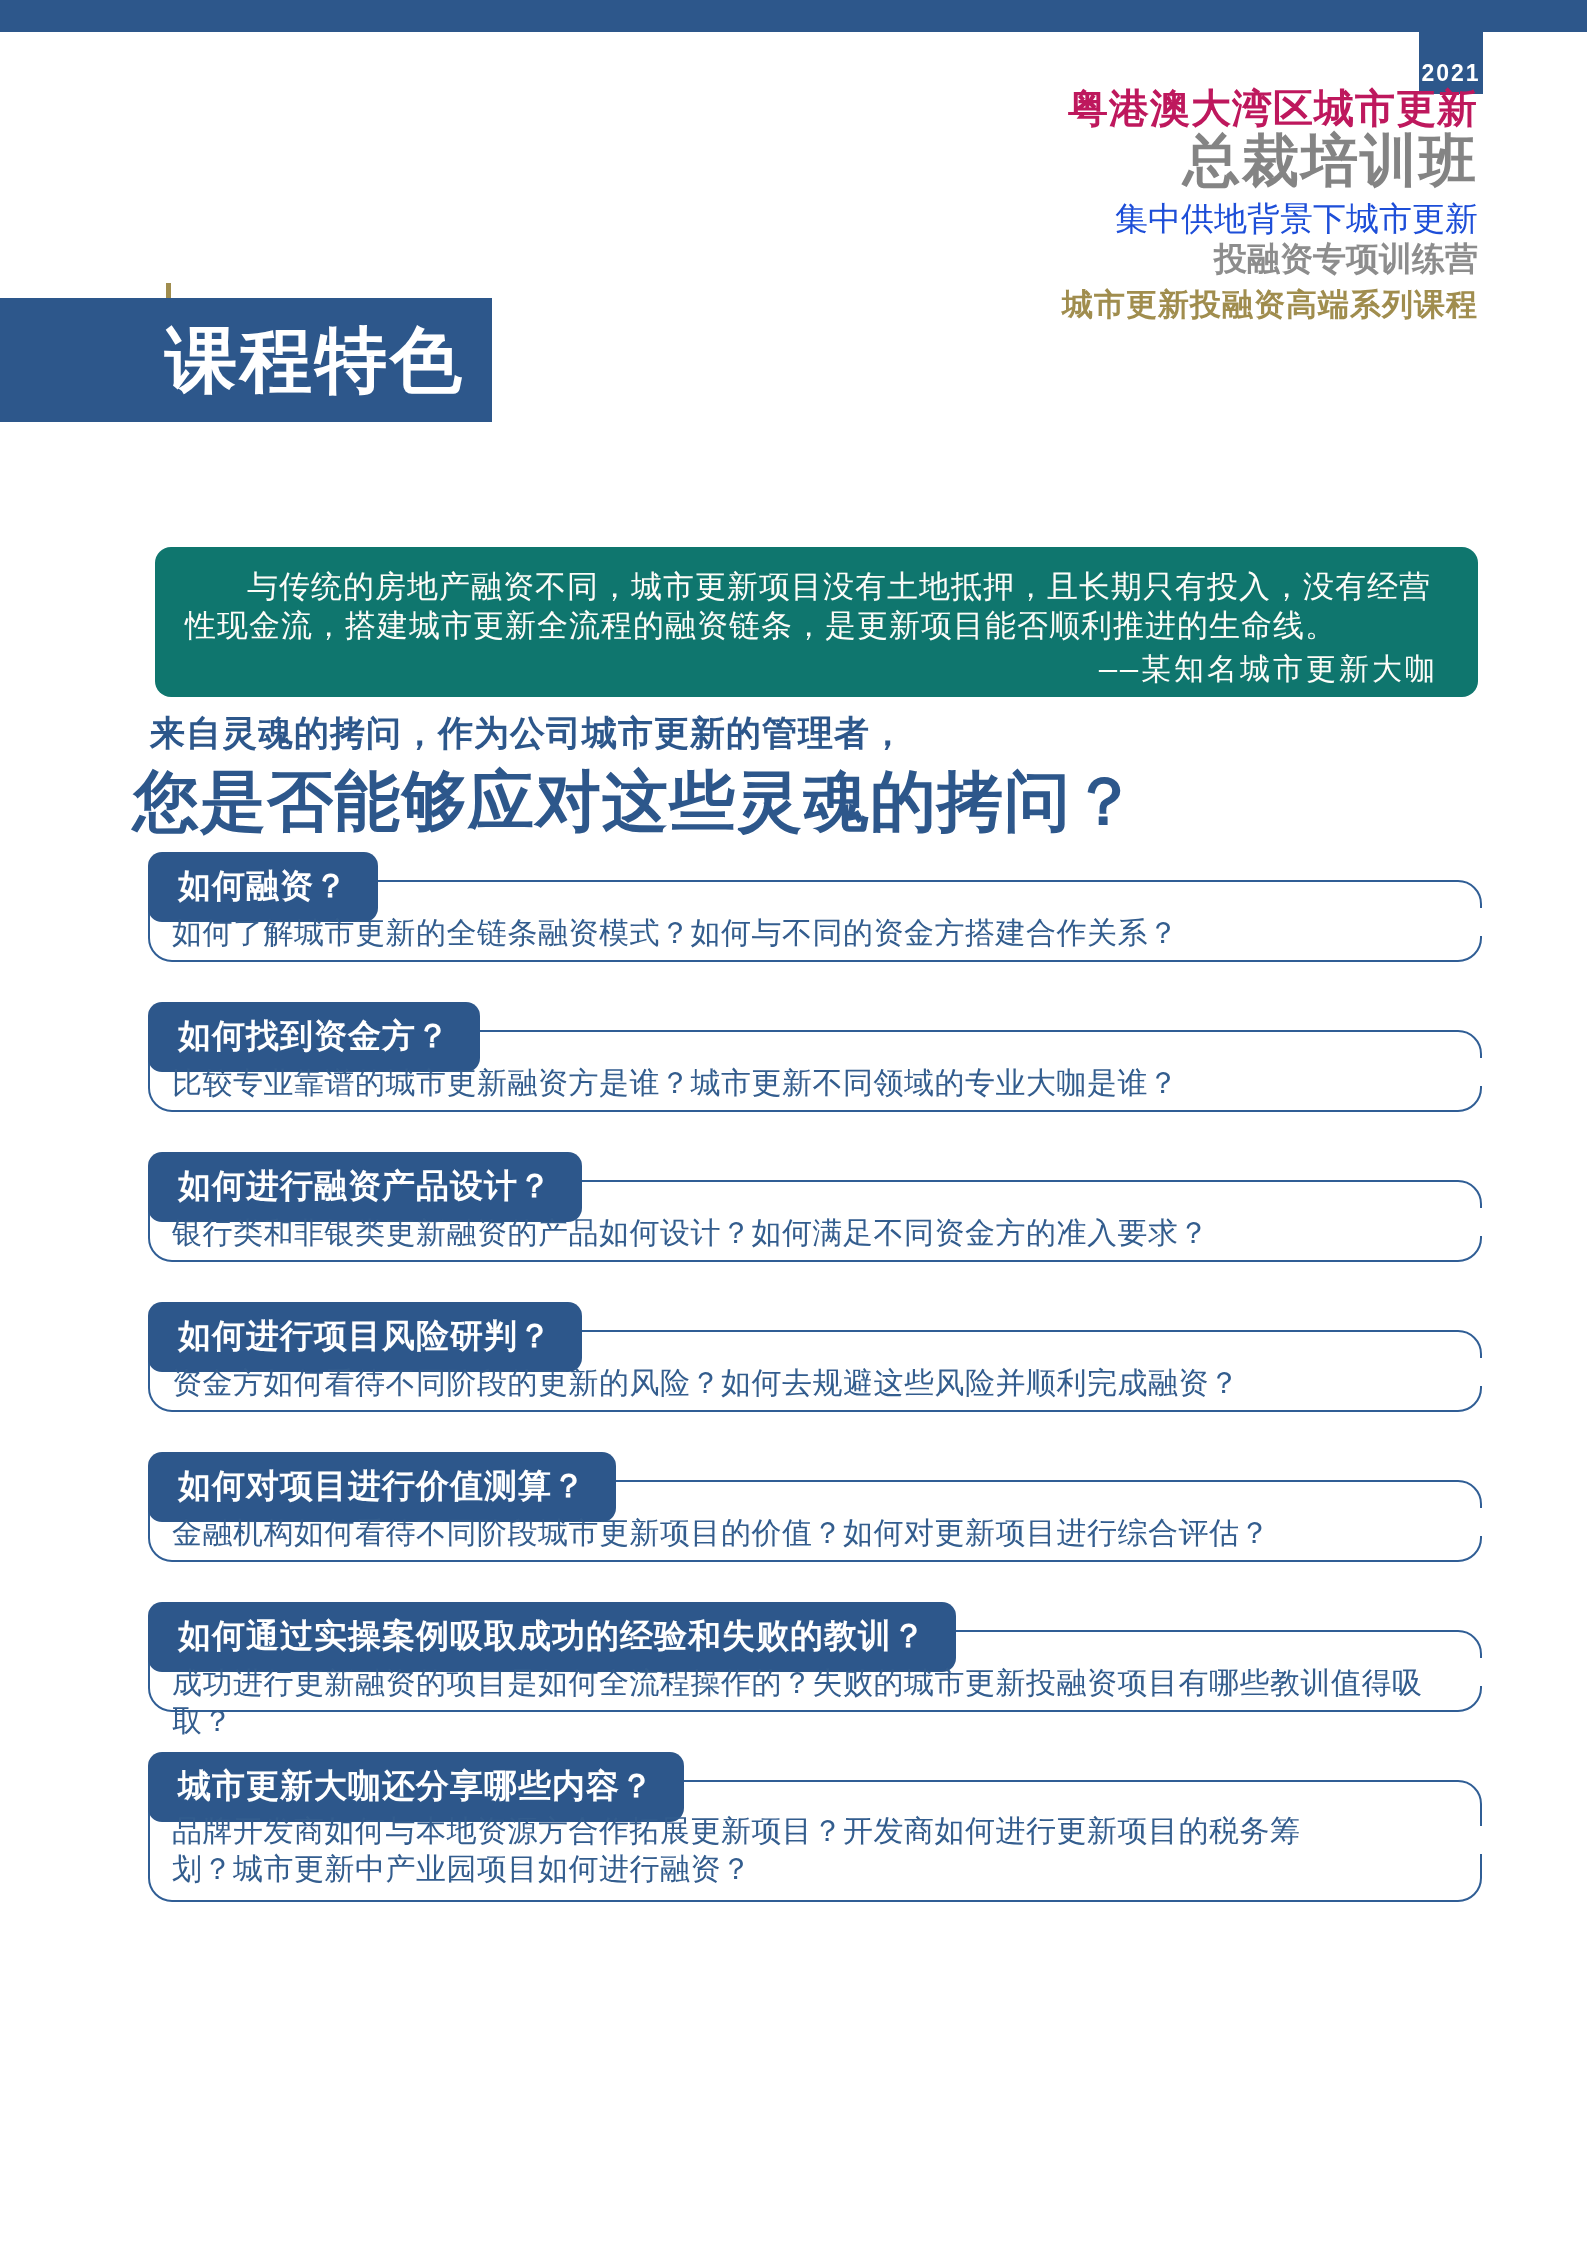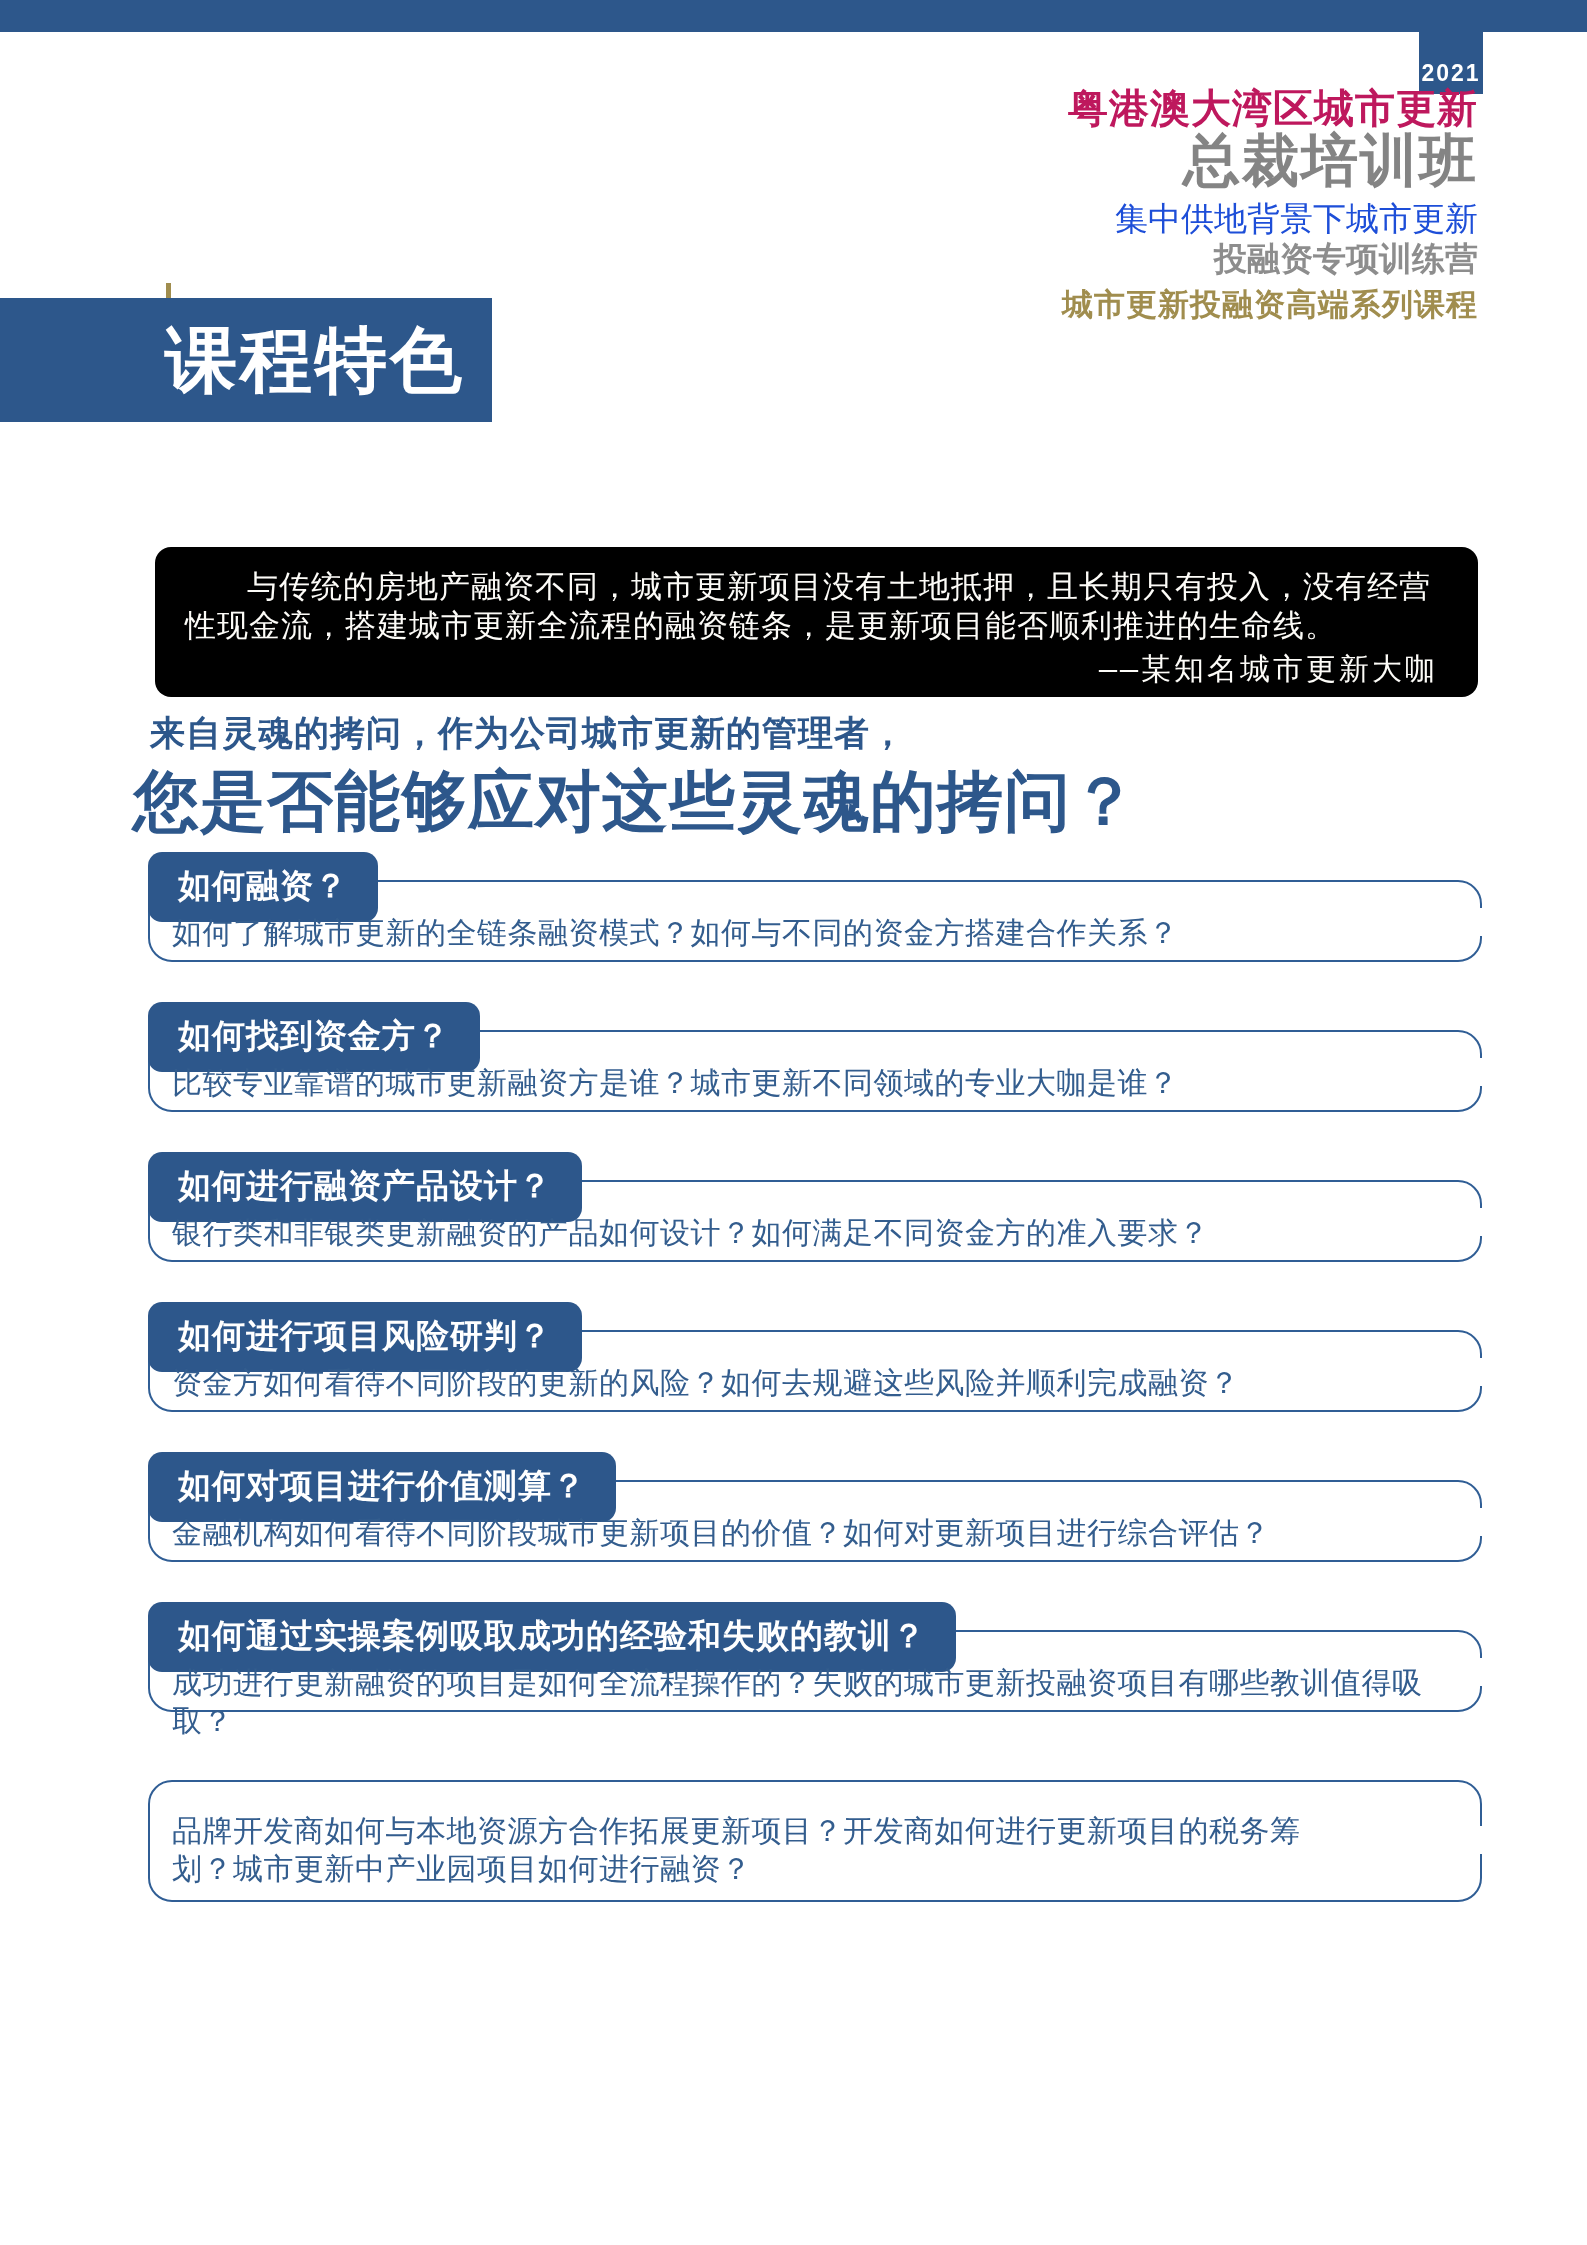--- a/index.html
+++ b/index.html
@@ -25,21 +25,21 @@
   
   .banner{position:absolute;left:0;top:298px;width:492px;height:124px;background:#2d578b;}
   .banner-title{
     color:#ffffff;font-size:72px;font-weight:900;letter-spacing:3px;
     line-height:124px;padding-left:165px;white-space:nowrap;
   }
   .banner-tick{position:absolute;left:166px;top:283px;width:5px;height:35px;background:#a08d4e;}
   
   .quote-box{
     position:absolute;left:155px;top:547px;right:109px;height:150px;box-sizing:border-box;
-    background:#000000;border-radius:16px;padding:20px 30px 12px 30px;color:#fdfcf8;
+    background:#0f766e;border-radius:16px;padding:20px 30px 12px 30px;color:#fdfcf8;
   }
   .quote-text{font-size:31px;line-height:39px;text-indent:2em;letter-spacing:1px;}
   .quote-attribution{
     text-align:right;font-size:30px;margin-top:4px;padding-right:10px;
     font-family:Liberation Mono, monospace;letter-spacing:3px;
   }
   
   .intro{position:absolute;left:133px;top:710px;color:#2d578b;}
   .intro-line1{font-size:35px;font-weight:bold;letter-spacing:1px;padding-left:17px;}
   .intro-line2{font-size:66px;font-weight:900;letter-spacing:1px;margin-top:10px;line-height:1.05;}
@@ -155,19 +155,22 @@
       <div class="q-badge">
         <span class="q-title">如何通过实操案例吸取成功的经验和失败的教训？</span>
       </div>
       <div class="q-body">成功进行更新融资的项目是如何全流程操作的？失败的城市更新投融资项目有哪些教训值得吸取？</div>
     </div>
 
 
     <div class="q-item">
       <div class="q-frame"></div>
       <div class="q-gap"></div>
+      <div class="q-badge">
+        <span class="q-title">城市更新大咖还分享哪些内容？</span>
+      </div>
       <div class="q-body">品牌开发商如何与本地资源方合作拓展更新项目？开发商如何进行更新项目的税务筹划？城市更新中产业园项目如何进行融资？</div>
     </div>
   </div>
 
   <div class="watermark">精彩分享 等着您来</div>
 
 </div>
 
 </body></html>

